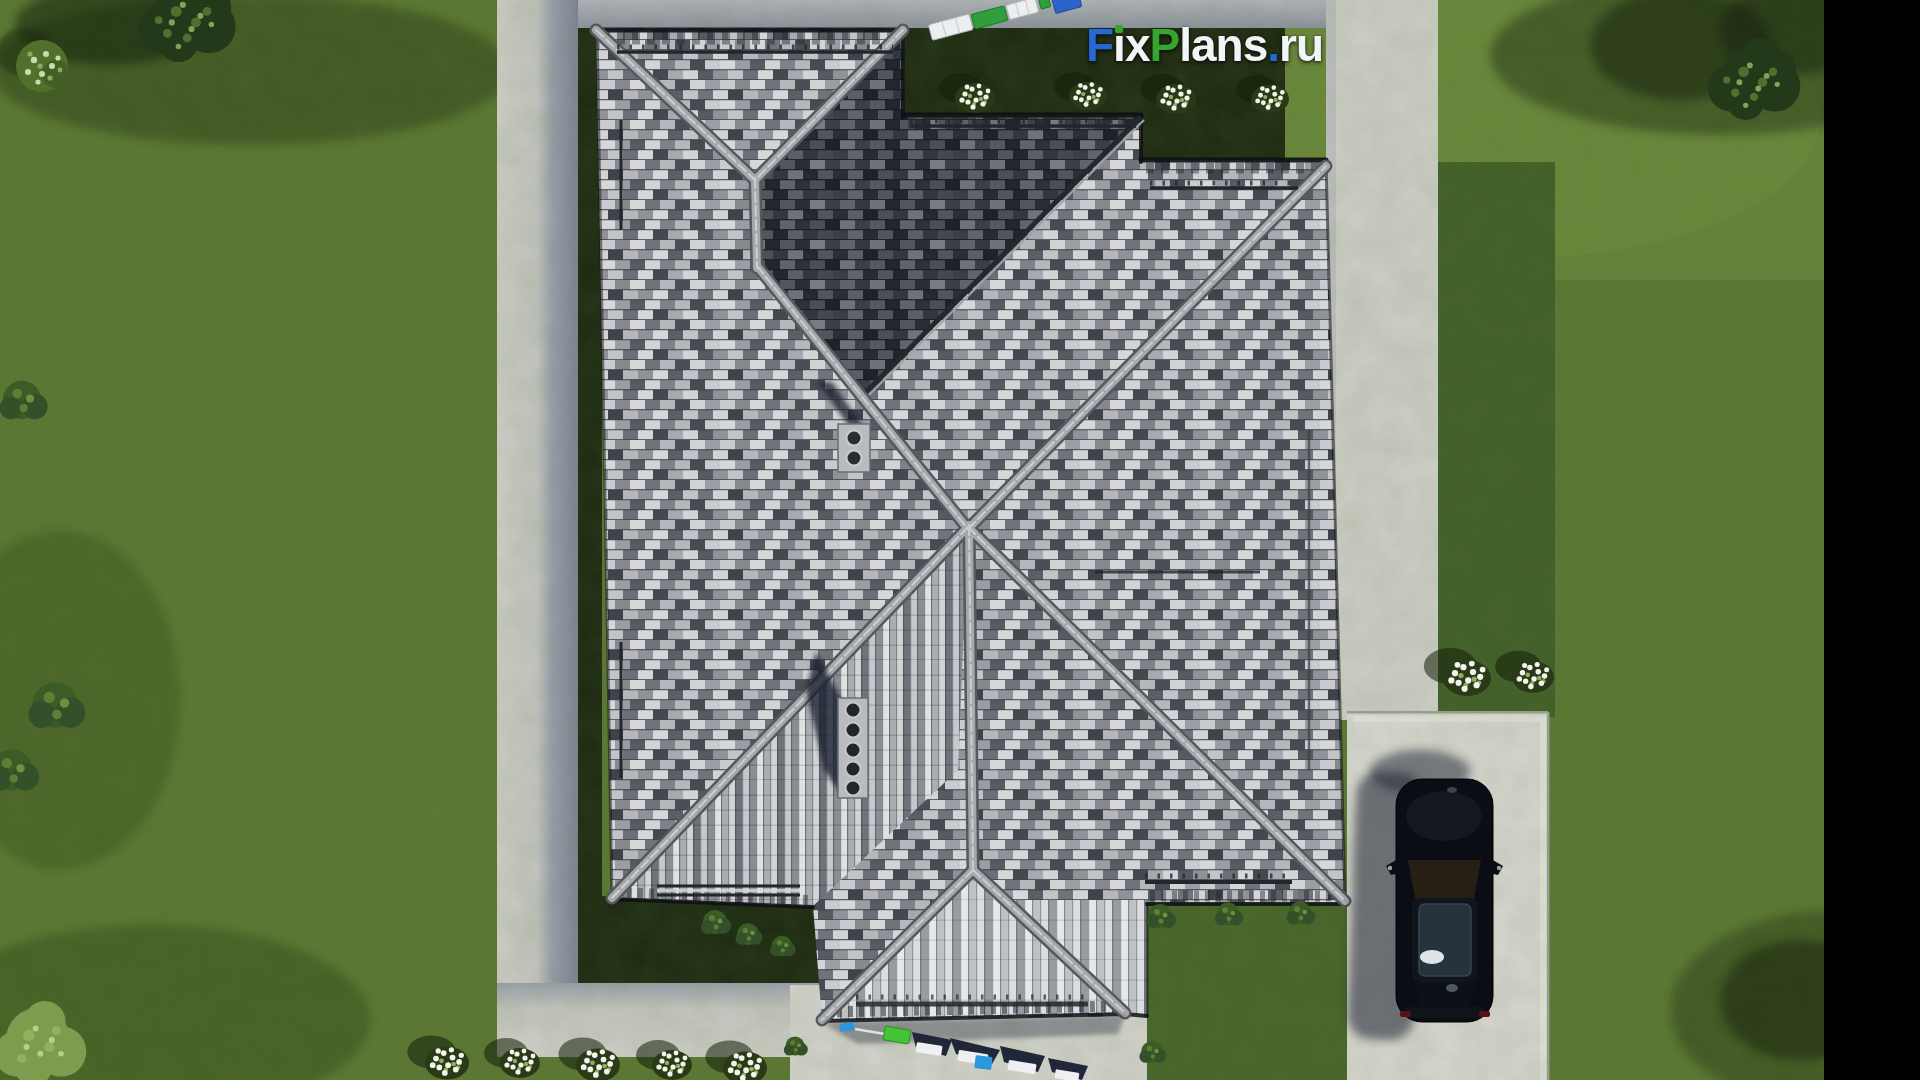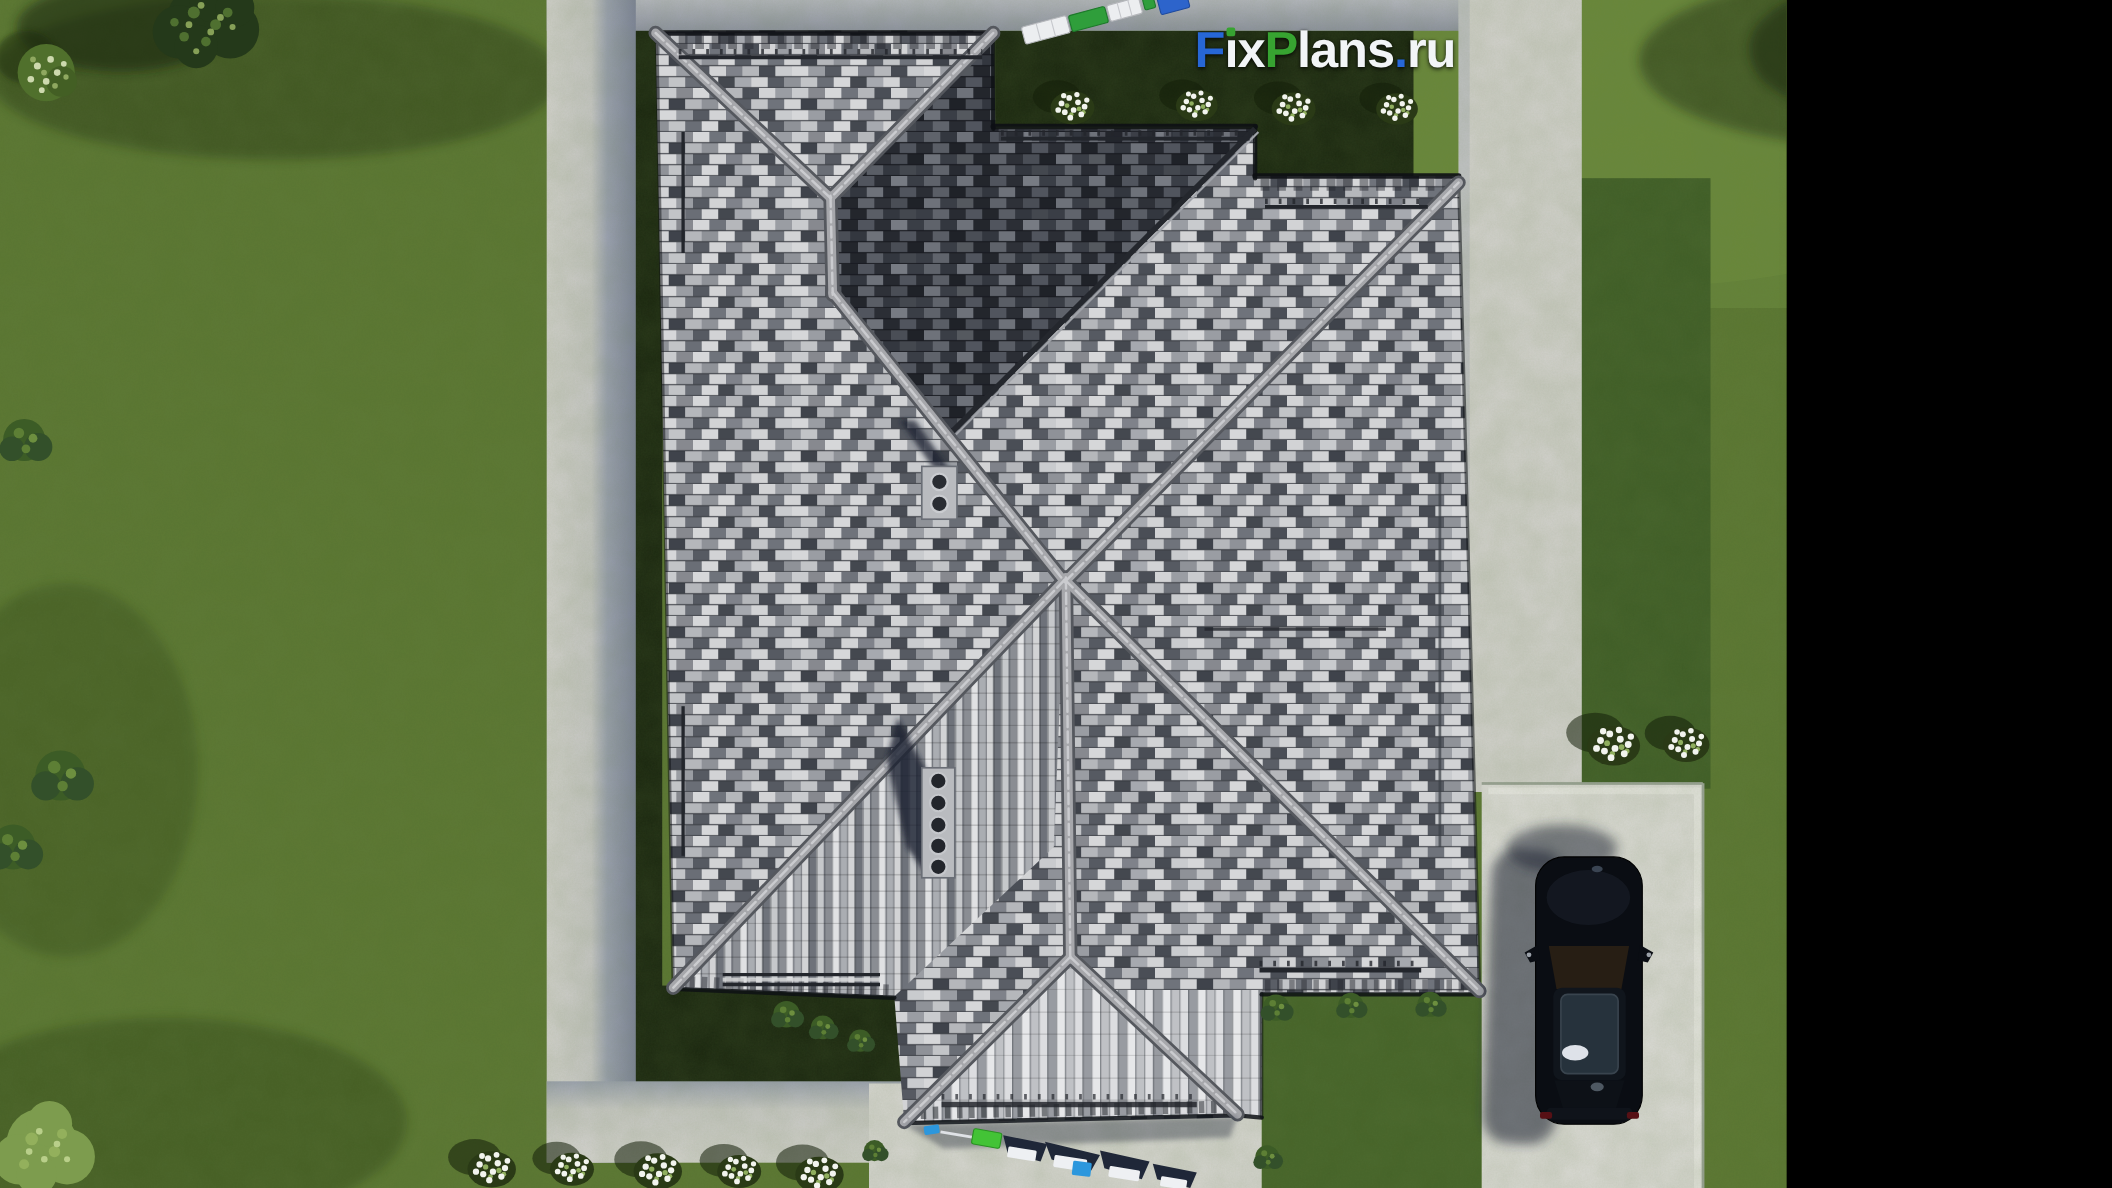--- a/index.html
+++ b/index.html
@@ -4,21 +4,21 @@
 <style>
   :root{
     --logo-blue:#2767d6; --logo-green:#37a331; --logo-white:#f2f5f7;
     --grass-base:#5a7631; --grass-light:#7fa04a; --lawn-dark:#3f5d26; --garden-bed:#1a260f;
     --concrete-lit:#d6d5d1; --concrete-shadow:#7d8398; --path-top:#a6a9b4;
     --roof-ridge:#a6a7ab; --car-body:#0a0d13; --car-glass:#26323c;
     --bin-green:#2f9e3b; --bin-blue:#2d64cb; --furn-green:#43c336; --furn-blue:#2c97dd;
     --flower-white:#f2f4ee; --tree-dark:#24391a; --tree-light:#7d9c4e; --bird-white:#f3f5f7;
   }
   html,body{margin:0;padding:0;background:#000;}
-  .stage{position:relative;width:1624px;height:1080px;overflow:hidden;background:var(--grass-base);
+  .stage{position:relative;width:1824px;height:1080px;overflow:hidden;background:var(--grass-base);
          font-family:"Liberation Sans", sans-serif;}
   .scene{position:absolute;left:0;top:0;}
   .logo{position:absolute;left:1086px;top:18px;font-size:46px;font-weight:800;letter-spacing:-1px;
         white-space:nowrap;text-shadow:0 2px 4px rgba(0,0,0,.65),0 0 2px rgba(0,0,0,.5);user-select:none;}
   .lg-blue{color:var(--logo-blue);} .lg-green{color:var(--logo-green);} .lg-white{color:var(--logo-white);}
   .i-wrap{position:relative;display:inline-block;color:var(--logo-white);}
   .i-dot{position:absolute;left:2px;top:7px;width:8px;height:8px;border-radius:2px;background:var(--logo-green);}
 </style>
 </head>
 <body>

